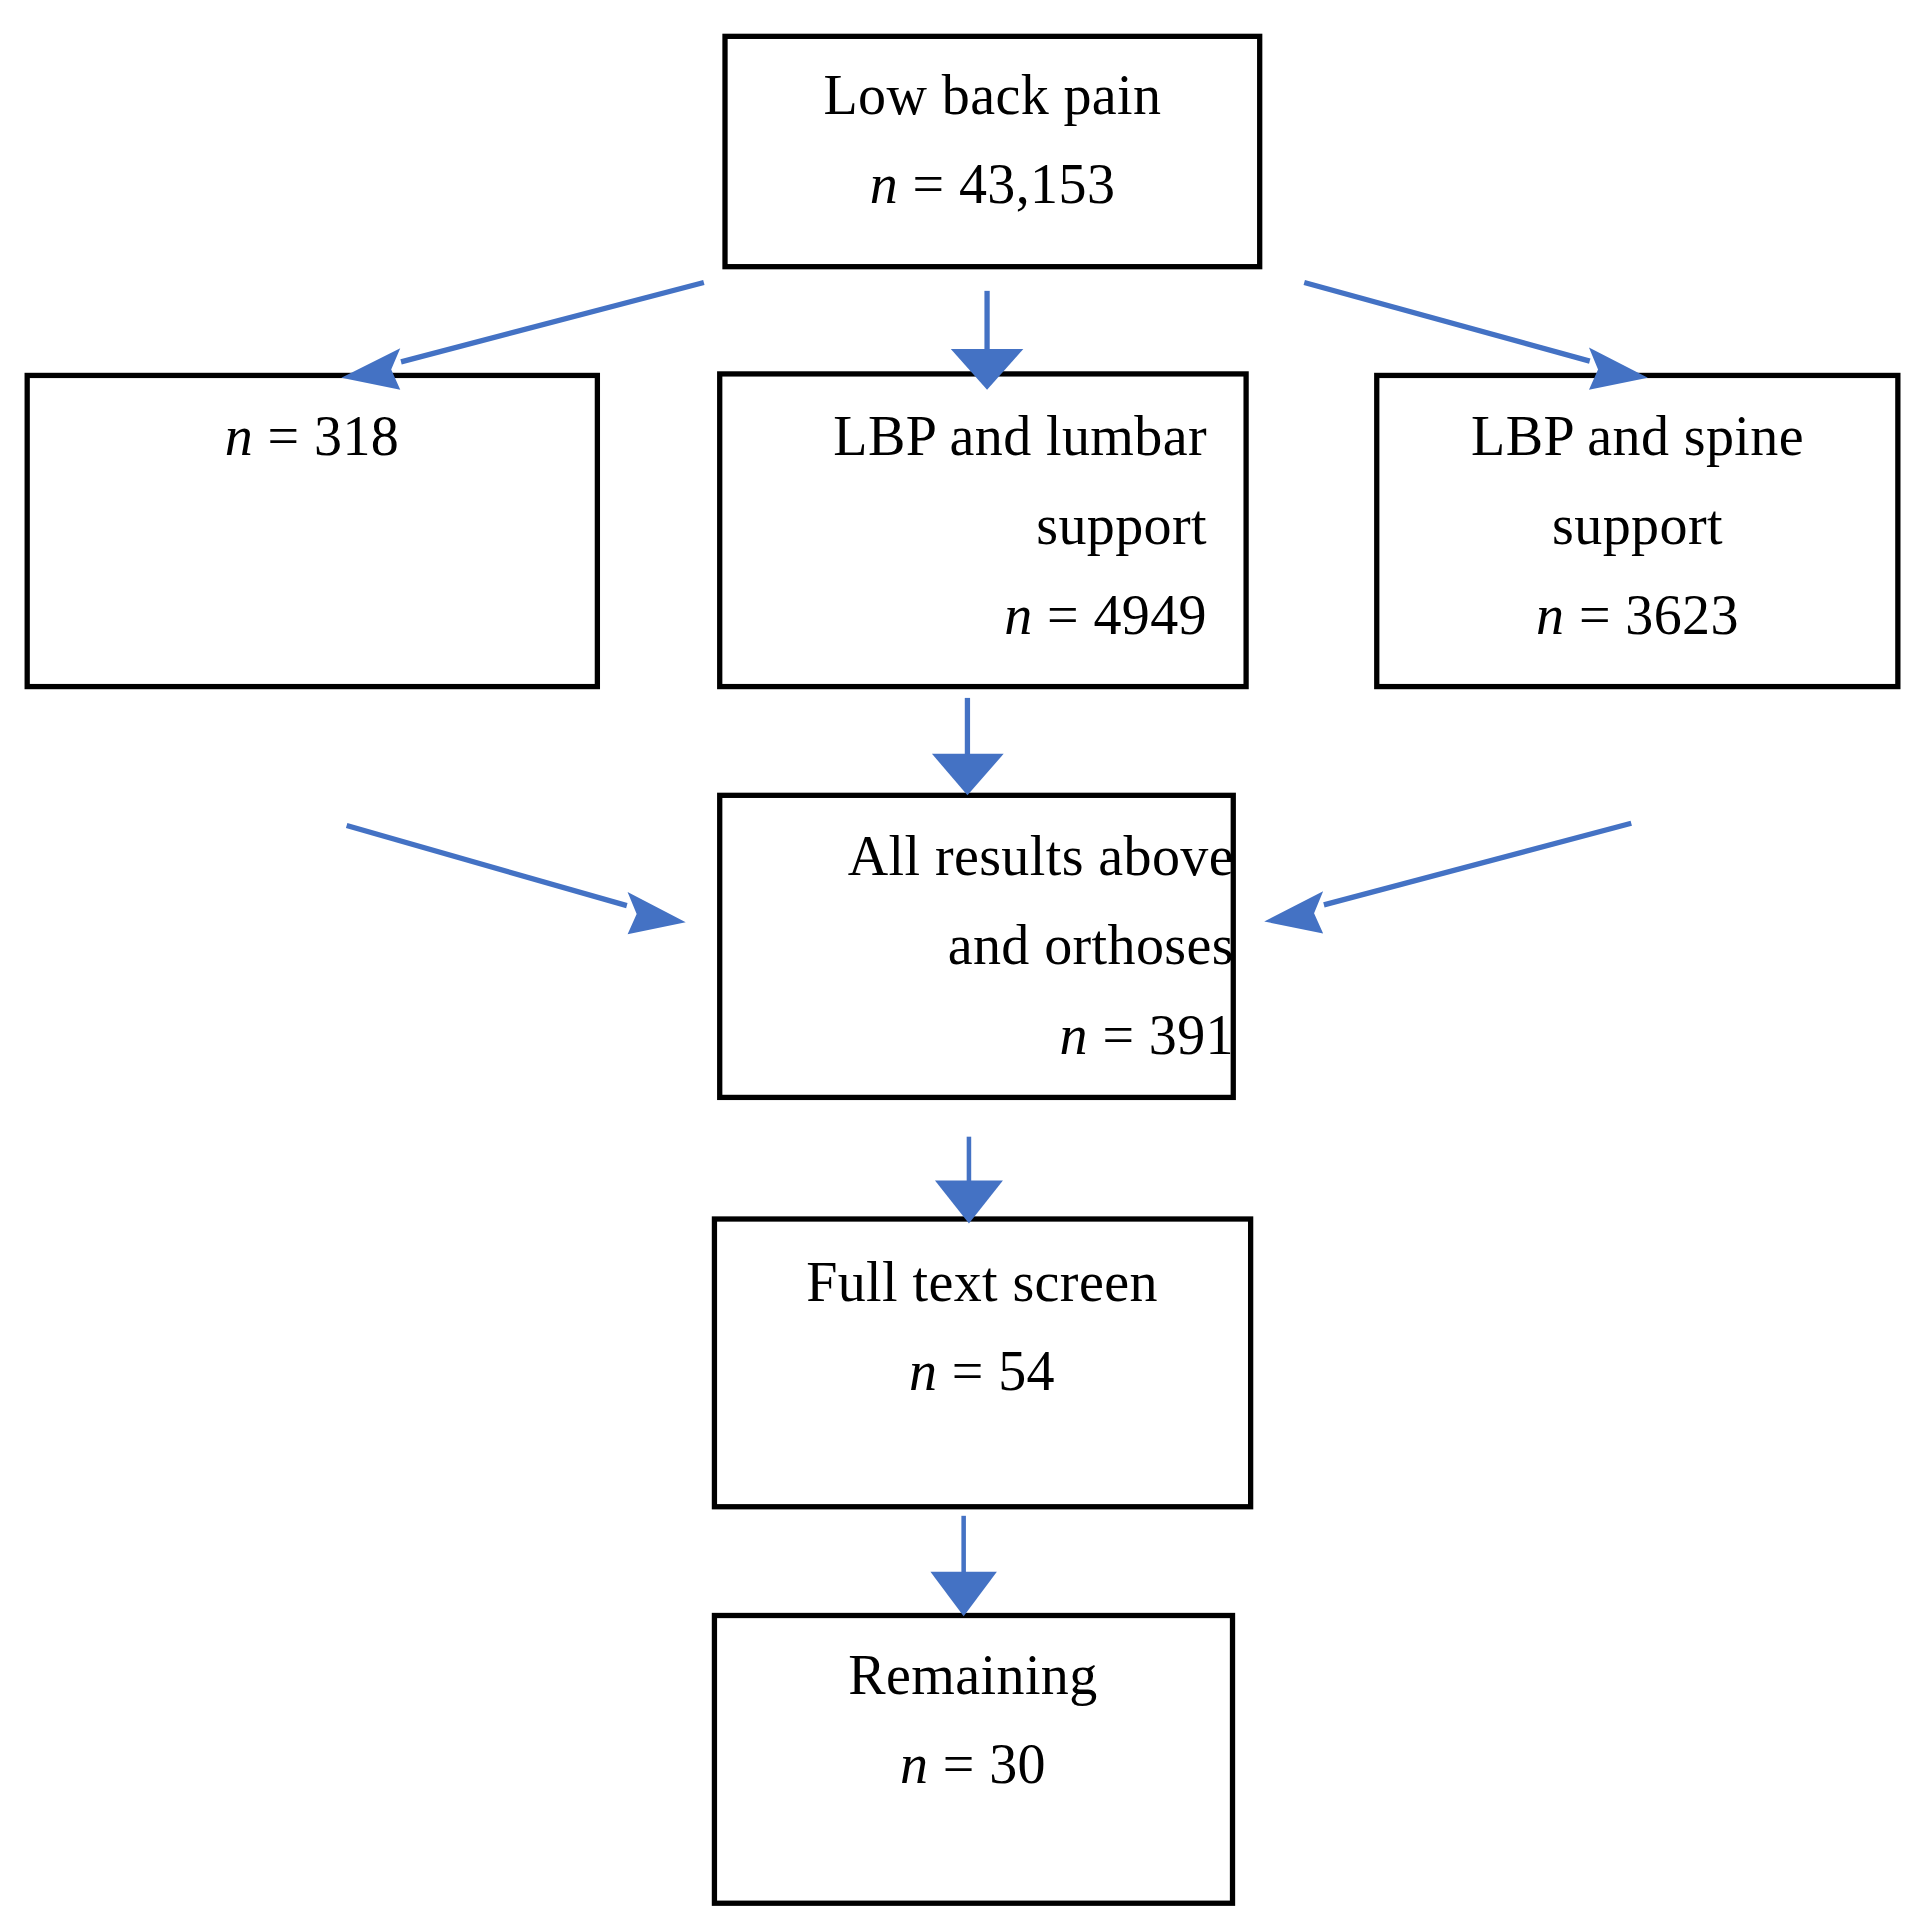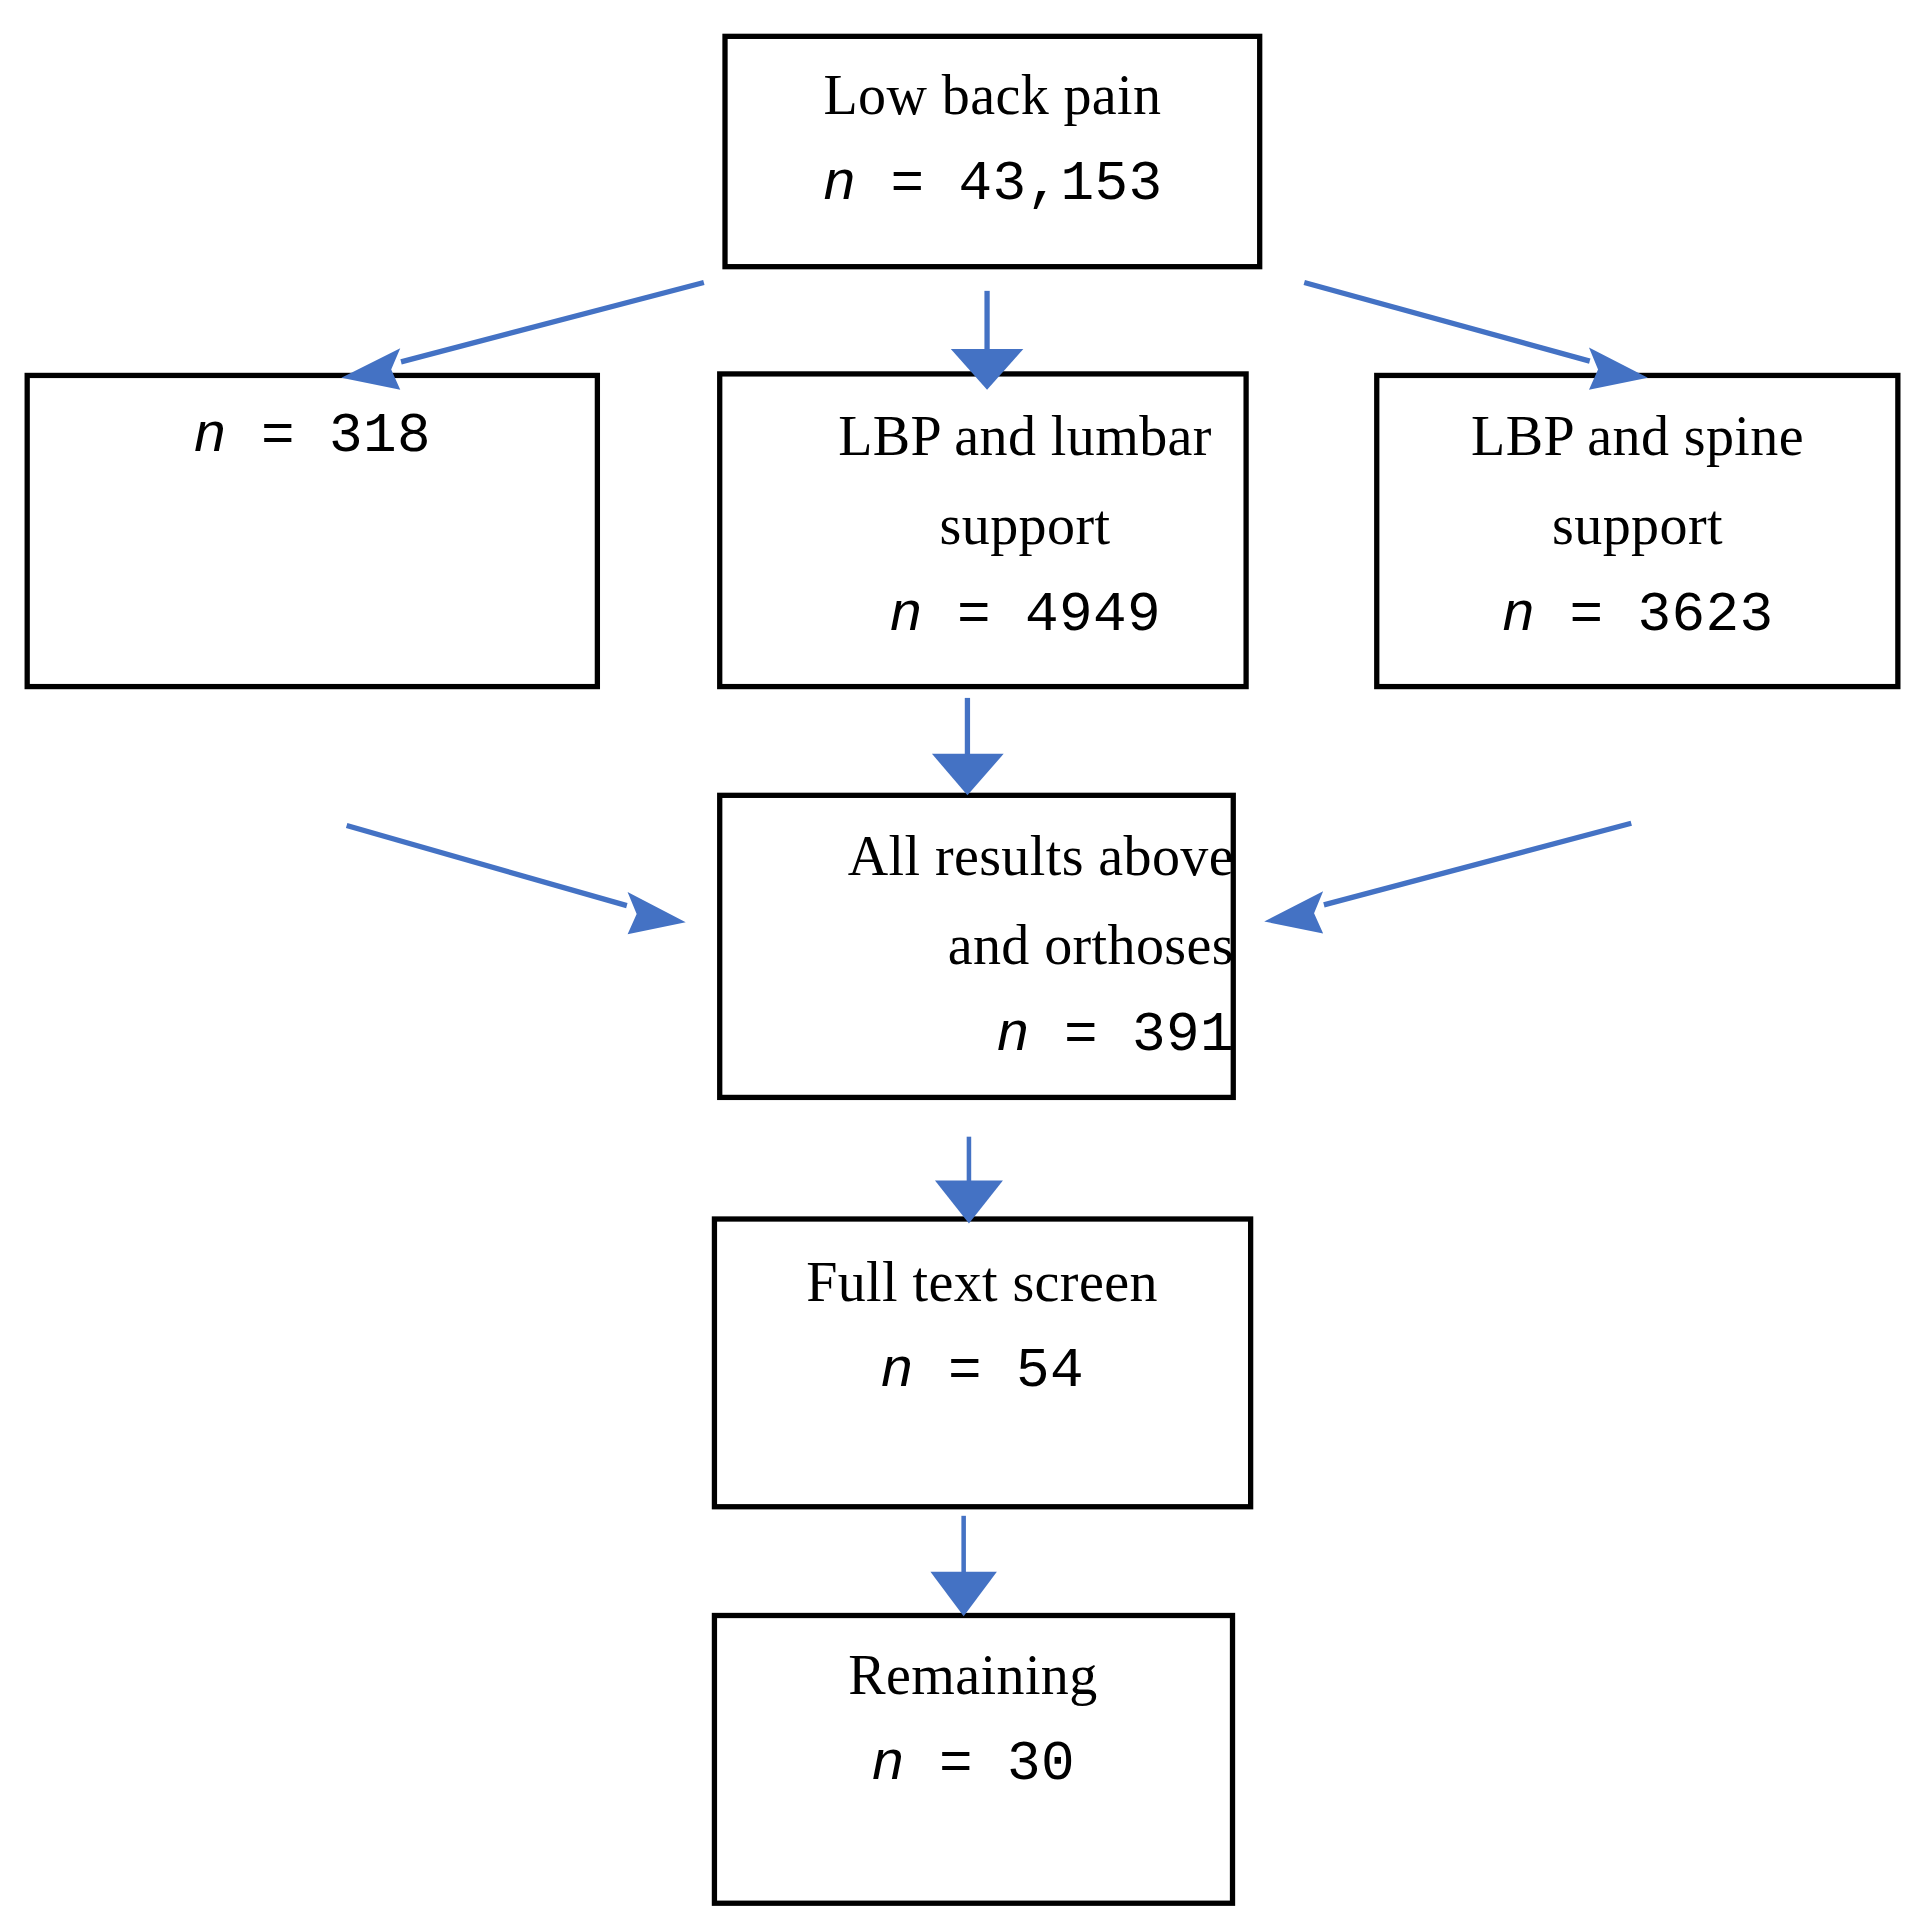--- a/index.html
+++ b/index.html
@@ -56,21 +56,20 @@
     line-height: 1.3;
     white-space: nowrap;
     letter-spacing: 0.4px;
   }
   .box-line + .box-line {
     margin-top: 16.6px;
   }
   .n-line {
     font-size: 56px;
     white-space: nowrap;
-    font-family: Liberation Mono, monospace;
   }
   .n-italic {
     font-style: italic;
   }
 </style>
 </head>
 <body>
 
 <div id="flowchart-root">
 
@@ -128,21 +127,21 @@
 
   <div class="box-label" style="left:725px; top:59px; width:535px;">
     <div class="box-line">Low back pain</div>
     <div class="box-line n-line"><span class="n-italic">n</span><span> = </span><span>43,153</span></div>
   </div>
 
   <div class="box-label" style="left:27px; top:400px; width:570px;">
     <div class="box-line n-line"><span class="n-italic">n</span><span> = </span><span>318</span></div>
   </div>
 
-  <div class="box-label" style="left:762px; top:400px; width:526px;">
+  <div class="box-label" style="left:681px; top:400px; width:526px;align-items:flex-end;">
     <div class="box-line">LBP and lumbar</div>
     <div class="box-line">support</div>
     <div class="box-line n-line"><span class="n-italic">n</span><span> = </span><span>4949</span></div>
   </div>
 
   <div class="box-label" style="left:1377px; top:400px; width:521px;">
     <div class="box-line">LBP and spine</div>
     <div class="box-line">support</div>
     <div class="box-line n-line"><span class="n-italic">n</span><span> = </span><span>3623</span></div>
   </div>

